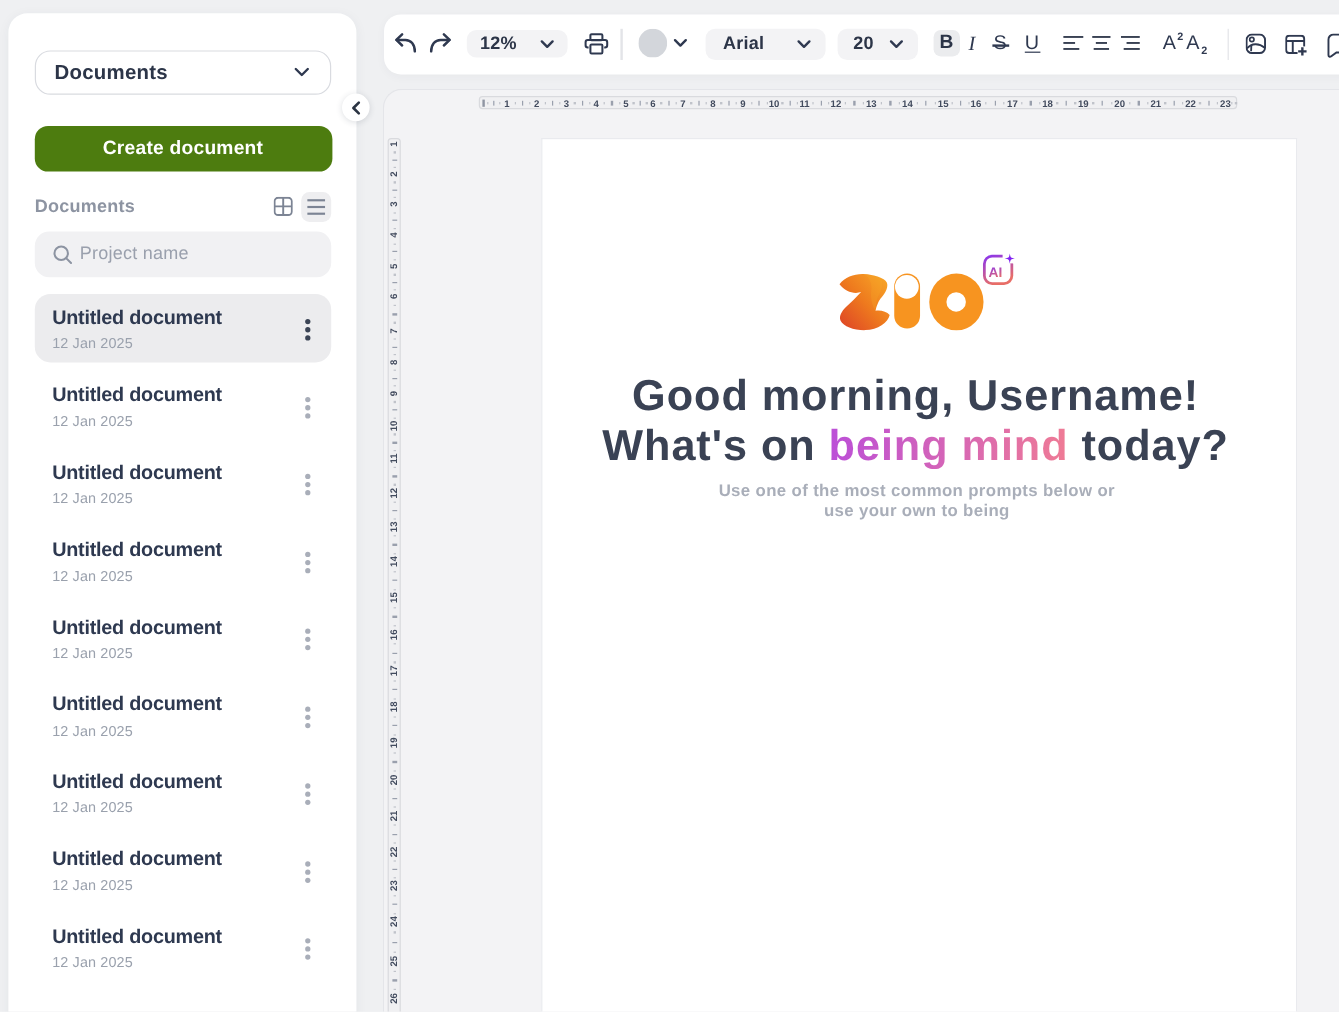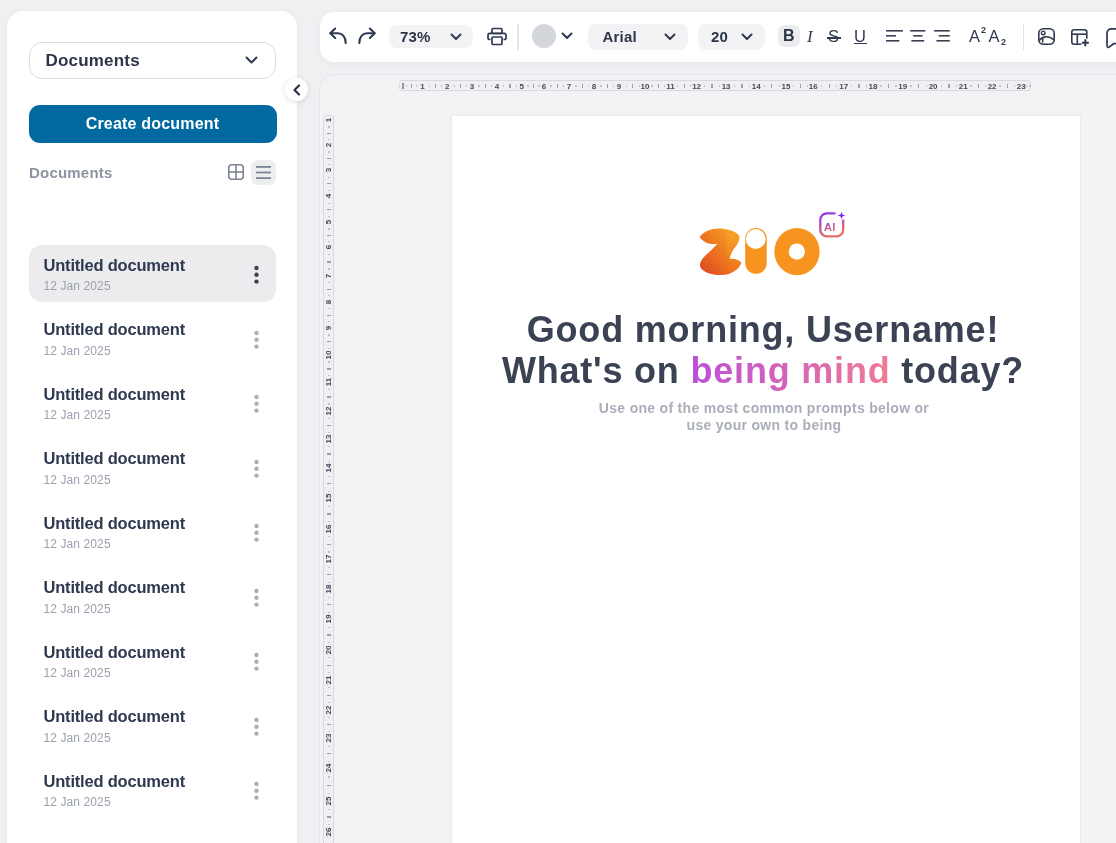--- a/index.html
+++ b/index.html
@@ -7,21 +7,21 @@
 body { font-family:"Liberation Sans", sans-serif; background:#eff0f2; position:relative; }
 
 
 .sidebar { position:absolute; left:7px; top:11px; width:290px; height:850px;
   background:#fff; border-radius:16px; box-shadow:0 2px 10px rgba(40,50,70,.05); }
 .select { position:absolute; left:21.5px; top:31px; width:247px; height:36.5px;
   border:1px solid #d9dbe0; border-radius:13px; background:#fff; }
 .select .tx { position:absolute; left:16px; top:8px; font-size:17px; font-weight:700; color:#2c3548; letter-spacing:.2px; }
 .select svg { position:absolute; right:17px; top:13px; }
 .create { position:absolute; left:21.5px; top:94px; width:248px; height:37.5px;
-  background:#0369a1; border-radius:11px; color:#fff; font-size:16px; font-weight:700;
+  background:#4d7c0f; border-radius:11px; color:#fff; font-size:16px; font-weight:700;
   text-align:center; line-height:37.5px; letter-spacing:.2px; }
 .dhead { position:absolute; left:22px; top:153px; font-size:15px; font-weight:700; color:#8d94a2; letter-spacing:.2px; }
 .gicon { position:absolute; left:221px; top:153px; }
 .lchip { position:absolute; left:244px; top:149px; width:25px; height:25px; background:#eeeef0; border-radius:7px; }
 .lchip svg { position:absolute; left:5px; top:5px; }
 .search { position:absolute; left:21.5px; top:181.5px; width:247px; height:38.5px; background:#f1f1f3; border-radius:12px; }
 .search .ph { position:absolute; left:38px; top:10px; font-size:15px; font-weight:500; color:#9aa0ad; letter-spacing:.2px; }
 .search svg { position:absolute; left:15px; top:11px; }
 
 .item { position:absolute; left:22px; width:246.5px; height:57px; border-radius:13px; }
@@ -310,21 +310,21 @@
 <div class="toolbar">
   <svg class="ic" style="left:9px;top:15px" width="18" height="17" viewBox="0 0 18 17">
     <path d="M16.7 16 C16.7 9.9 13.4 6.3 8.8 6.3 L1.6 6.3" fill="none" stroke="#2f3950" stroke-width="2.1" stroke-linecap="round"></path>
     <path d="M6.1 1.6 L1.3 6.3 L6.1 10.9" fill="none" stroke="#2f3950" stroke-width="2.1" stroke-linecap="round" stroke-linejoin="round"></path>
   </svg>
   <svg class="ic" style="left:38px;top:15px" width="18" height="17" viewBox="0 0 18 17">
     <path d="M1.3 16 C1.3 9.9 4.6 6.3 9.2 6.3 L16.4 6.3" fill="none" stroke="#2f3950" stroke-width="2.1" stroke-linecap="round"></path>
     <path d="M11.9 1.6 L16.7 6.3 L11.9 10.9" fill="none" stroke="#2f3950" stroke-width="2.1" stroke-linecap="round" stroke-linejoin="round"></path>
   </svg>
   <div class="chip" style="left:69px;top:13px;width:84px;height:23px">
-    <span class="tx" style="left:11px;top:3px">73%</span>
+    <span class="tx" style="left:11px;top:3px">12%</span>
     <svg style="position:absolute;right:11px;top:8px" width="12" height="8" viewBox="0 0 12 8">
         <path d="M1.5 1.5 L6 6 L10.5 1.5" fill="none" stroke="#2f3950" stroke-width="2" stroke-linecap="round" stroke-linejoin="round"></path>
       </svg>
   </div>
   <svg class="ic" style="left:166px;top:14px" width="22" height="21" viewBox="0 0 22 21">
     <rect x="6" y="2.5" width="10" height="5" rx="1" fill="none" stroke="#2f3950" stroke-width="1.7"></rect>
     <path d="M4.5 13.5 H3.8 C2.8 13.5 2 12.7 2 11.7 V9.2 C2 8.2 2.8 7.4 3.8 7.4 H18.2 C19.2 7.4 20 8.2 20 9.2 V11.7 C20 12.7 19.2 13.5 18.2 13.5 H17.5" fill="none" stroke="#2f3950" stroke-width="1.7"></path>
     <rect x="6" y="11" width="10" height="7.5" rx="1" fill="#fff" stroke="#2f3950" stroke-width="1.7"></rect>
   </svg>
   <div class="tdiv" style="left:197px"></div>
@@ -405,20 +405,27 @@
     <line x1="8" y1="0.8" x2="8" y2="15.2" stroke="#7c8494" stroke-width="1.6"></line>
     <line x1="0.8" y1="8" x2="15.2" y2="8" stroke="#7c8494" stroke-width="1.6"></line>
   </svg>
   <div class="lchip">
     <svg width="15" height="15" viewBox="0 0 15 15">
       <rect x="0" y="1" width="15" height="1.8" fill="#7c8494"></rect>
       <rect x="0" y="6.6" width="15" height="1.8" fill="#7c8494"></rect>
       <rect x="0" y="12.2" width="15" height="1.8" fill="#7c8494"></rect>
     </svg>
   </div>
+  <div class="search">
+    <svg width="17" height="17" viewBox="0 0 17 17">
+      <circle cx="7" cy="7" r="5.6" fill="none" stroke="#8d94a2" stroke-width="1.7"></circle>
+      <line x1="11.3" y1="11.3" x2="15.2" y2="15.2" stroke="#8d94a2" stroke-width="1.7" stroke-linecap="round"></line>
+    </svg>
+    <span class="ph">Project name</span>
+  </div>
   <div class="item sel" style="top:233.5px">
 <div class="it">Untitled document</div>
 <div class="id">12 Jan 2025</div>
 <svg class="dots" width="9" height="22" viewBox="0 0 9 22">
         <circle cx="4.5" cy="4" r="2.2" fill="#3b4455"></circle>
         <circle cx="4.5" cy="10.8" r="2.2" fill="#3b4455"></circle>
         <circle cx="4.5" cy="17.6" r="2.2" fill="#3b4455"></circle>
       </svg>
 </div>
     <div class="item" style="top:298.0px">

